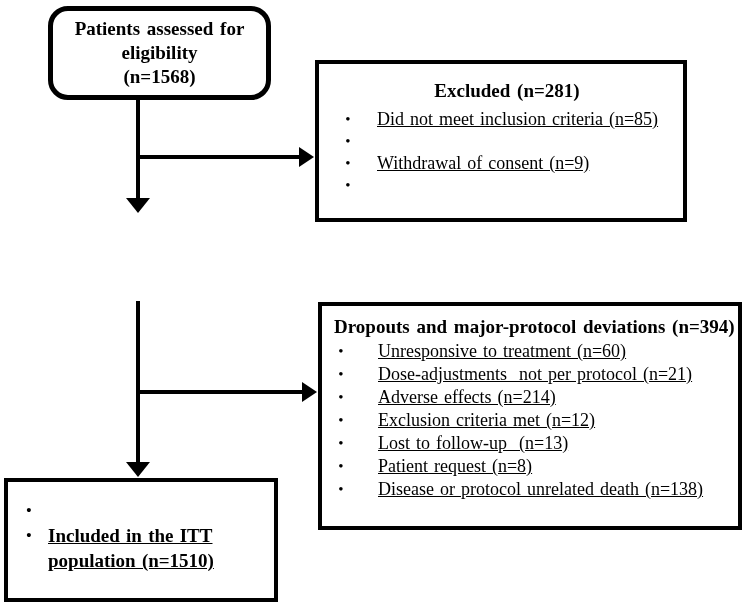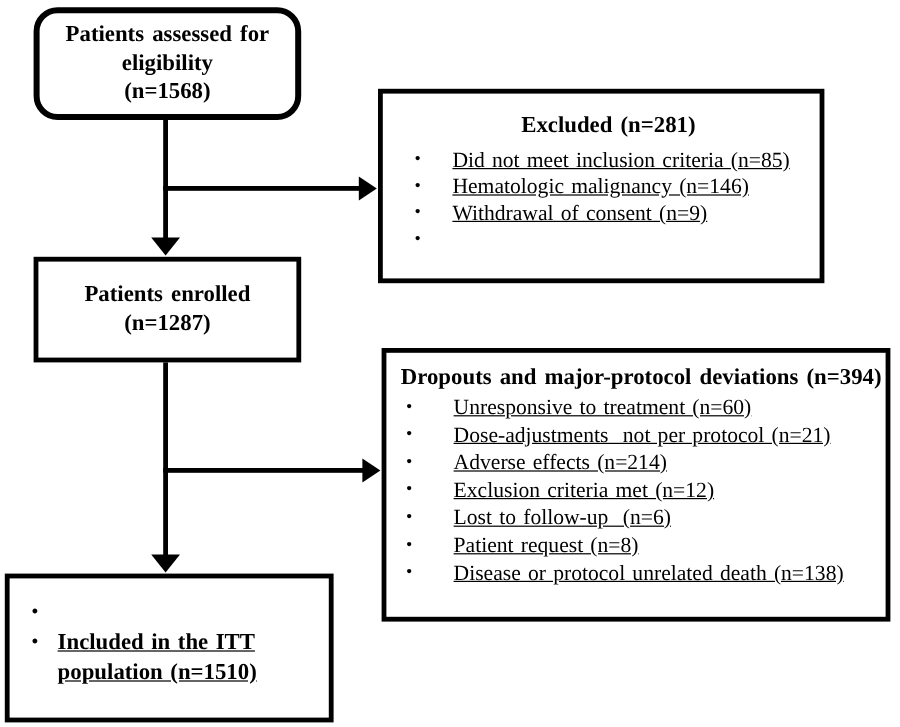--- a/index.html
+++ b/index.html
@@ -15,21 +15,21 @@
     font-family: "Liberation Serif", "DejaVu Serif", serif;
     color: #000000;
     overflow: hidden;
   }
   .box {
     position: absolute;
     box-sizing: border-box;
     border: 4px solid #000000;
     background: #ffffff;
   }
-  .rounded { border-radius: 20px; border-width: 5px; }
+  .rounded { border-radius: 20px; border-width: 5px; margin-left: 20px; }
   .center-txt {
     display: flex;
     align-items: center;
     justify-content: center;
     text-align: center;
     font-weight: bold;
     white-space: pre-line;
     width: 100%;
     height: 100%;
     font-size: 19px;
@@ -118,68 +118,63 @@
   <div class="arrow arrow-down" style="left:126px; top:462px;"></div>
   <div class="hline" style="left:136px; top:390px; width:167px; height:4px;"></div>
   <div class="arrow arrow-right" style="left:302px; top:382px;"></div>
 
   <div class="box rounded" style="left:28px; top:6px; width:223px; height:94px;">
     <div class="center-txt">Patients assessed for
 eligibility
 (n=1568)</div>
   </div>
 
-  <div class="box excluded" style="left:315px; top:74px; width:372px; height:162px;">
+  <div class="box excluded" style="left:315px; top:60px; width:372px; height:162px;">
     <div class="box-title">Excluded (n=281)</div>
     <ul class="blist">
       <li>
         <span class="mk">•</span>
         <span class="itx">Did not meet inclusion criteria (n=85)</span>
       </li>
       <li>
         <span class="mk">•</span>
-        <span class="itx">Hematologic malignancy (n=146)</span>
       </li>
       <li>
         <span class="mk">•</span>
         <span class="itx">Withdrawal of consent (n=9)</span>
       </li>
       <li>
         <span class="mk">•</span>
       </li>
     </ul>
   </div>
 
-  <div class="box" style="left:28px; top:214px; width:223px; height:88px;">
-    <div class="center-txt">Patients enrolled
-(n=1287)</div>
-  </div>
 
-  <div class="box dropouts" style="left:318px; top:290px; width:424px; height:228px;">
+  <div class="box dropouts" style="left:318px; top:302px; width:424px; height:228px;">
     <div class="box-title">Dropouts and major-protocol deviations (n=394)</div>
     <ul class="blist">
       <li>
         <span class="mk">•</span>
         <span class="itx">Unresponsive to treatment (n=60)</span>
       </li>
       <li>
         <span class="mk">•</span>
         <span class="itx">Dose-adjustments  not per protocol (n=21)</span>
       </li>
       <li>
         <span class="mk">•</span>
         <span class="itx">Adverse effects (n=214)</span>
       </li>
       <li>
         <span class="mk">•</span>
         <span class="itx">Exclusion criteria met (n=12)</span>
       </li>
       <li>
         <span class="mk">•</span>
-        <span class="itx">Lost to follow-up  (n=6)</span>
+        <span class="itx">Lost to follow-up  (n=13)</span>
       </li>
       <li>
         <span class="mk">•</span>
         <span class="itx">Patient request (n=8)</span>
       </li>
       <li>
         <span class="mk">•</span>
         <span class="itx">Disease or protocol unrelated death (n=138)</span>
       </li>
     </ul>

